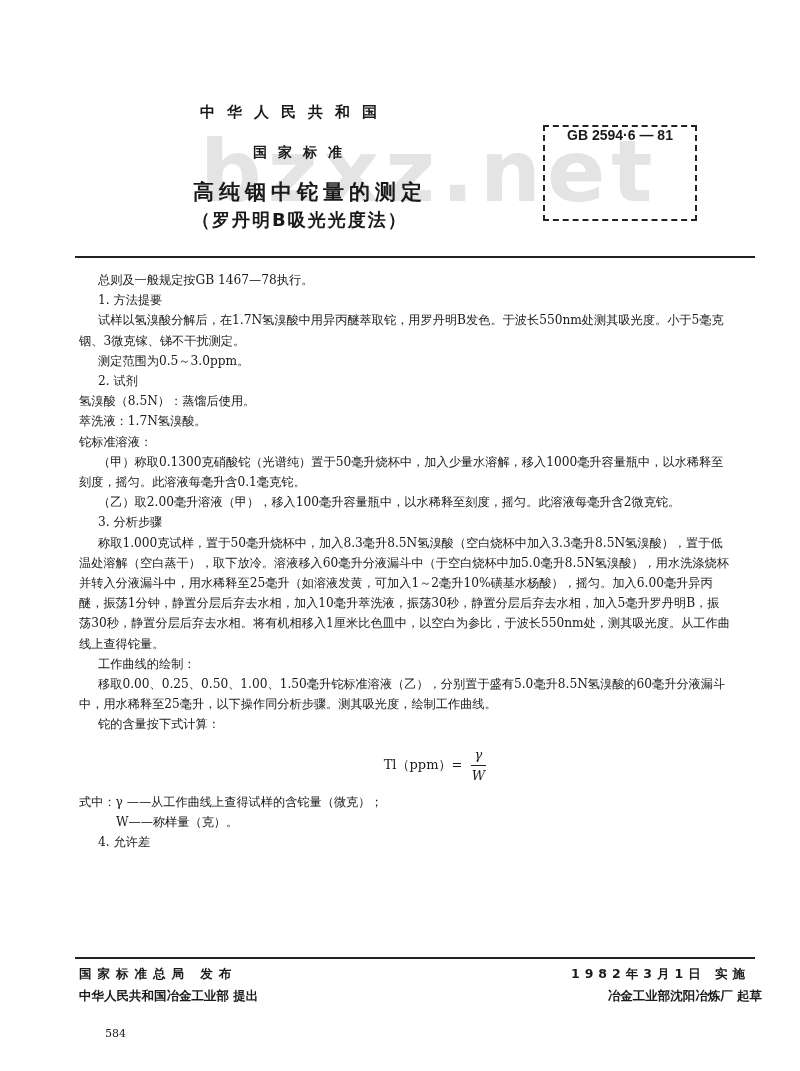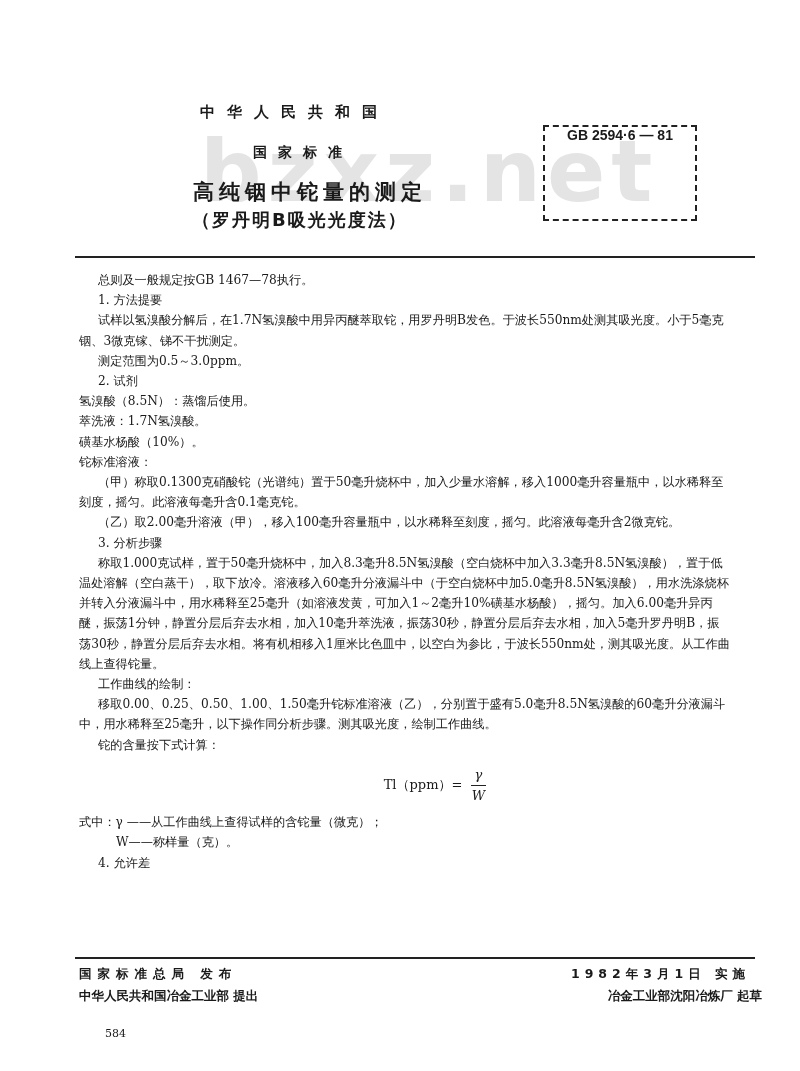--- a/index.html
+++ b/index.html
@@ -59,21 +59,20 @@
 <div class="rule top"></div>
 
 <div class="body-text">
   <p class="ind1">总则及一般规定按GB 1467—78执行。</p>
   <p class="ind1">1. 方法提要</p>
   <p class="ind1">试样以氢溴酸分解后，在1.7N氢溴酸中用异丙醚萃取铊，用罗丹明B发色。于波长550nm处测其吸光度。小于5毫克铟、3微克镓、锑不干扰测定。</p>
   <p class="ind1">测定范围为0.5～3.0ppm。</p>
   <p class="ind1">2. 试剂</p>
   <p>氢溴酸（8.5N）：蒸馏后使用。</p>
   <p>萃洗液：1.7N氢溴酸。</p>
-  <p>磺基水杨酸（10%）。</p>
   <p>铊标准溶液：</p>
   <p class="ind1">（甲）称取0.1300克硝酸铊（光谱纯）置于50毫升烧杯中，加入少量水溶解，移入1000毫升容量瓶中，以水稀释至刻度，摇匀。此溶液每毫升含0.1毫克铊。</p>
   <p class="ind1">（乙）取2.00毫升溶液（甲），移入100毫升容量瓶中，以水稀释至刻度，摇匀。此溶液每毫升含2微克铊。</p>
   <p class="ind1">3. 分析步骤</p>
   <p class="ind1">称取1.000克试样，置于50毫升烧杯中，加入8.3毫升8.5N氢溴酸（空白烧杯中加入3.3毫升8.5N氢溴酸），置于低温处溶解（空白蒸干），取下放冷。溶液移入60毫升分液漏斗中（于空白烧杯中加5.0毫升8.5N氢溴酸），用水洗涤烧杯并转入分液漏斗中，用水稀释至25毫升（如溶液发黄，可加入1～2毫升10%磺基水杨酸），摇匀。加入6.00毫升异丙醚，振荡1分钟，静置分层后弃去水相，加入10毫升萃洗液，振荡30秒，静置分层后弃去水相，加入5毫升罗丹明B，振荡30秒，静置分层后弃去水相。将有机相移入1厘米比色皿中，以空白为参比，于波长550nm处，测其吸光度。从工作曲线上查得铊量。</p>
   <p class="ind1">工作曲线的绘制：</p>
   <p class="ind1">移取0.00、0.25、0.50、1.00、1.50毫升铊标准溶液（乙），分别置于盛有5.0毫升8.5N氢溴酸的60毫升分液漏斗中，用水稀释至25毫升，以下操作同分析步骤。测其吸光度，绘制工作曲线。</p>
   <p class="ind1">铊的含量按下式计算：</p>
   <p class="formula">
     <span>Tl（ppm）=</span>

